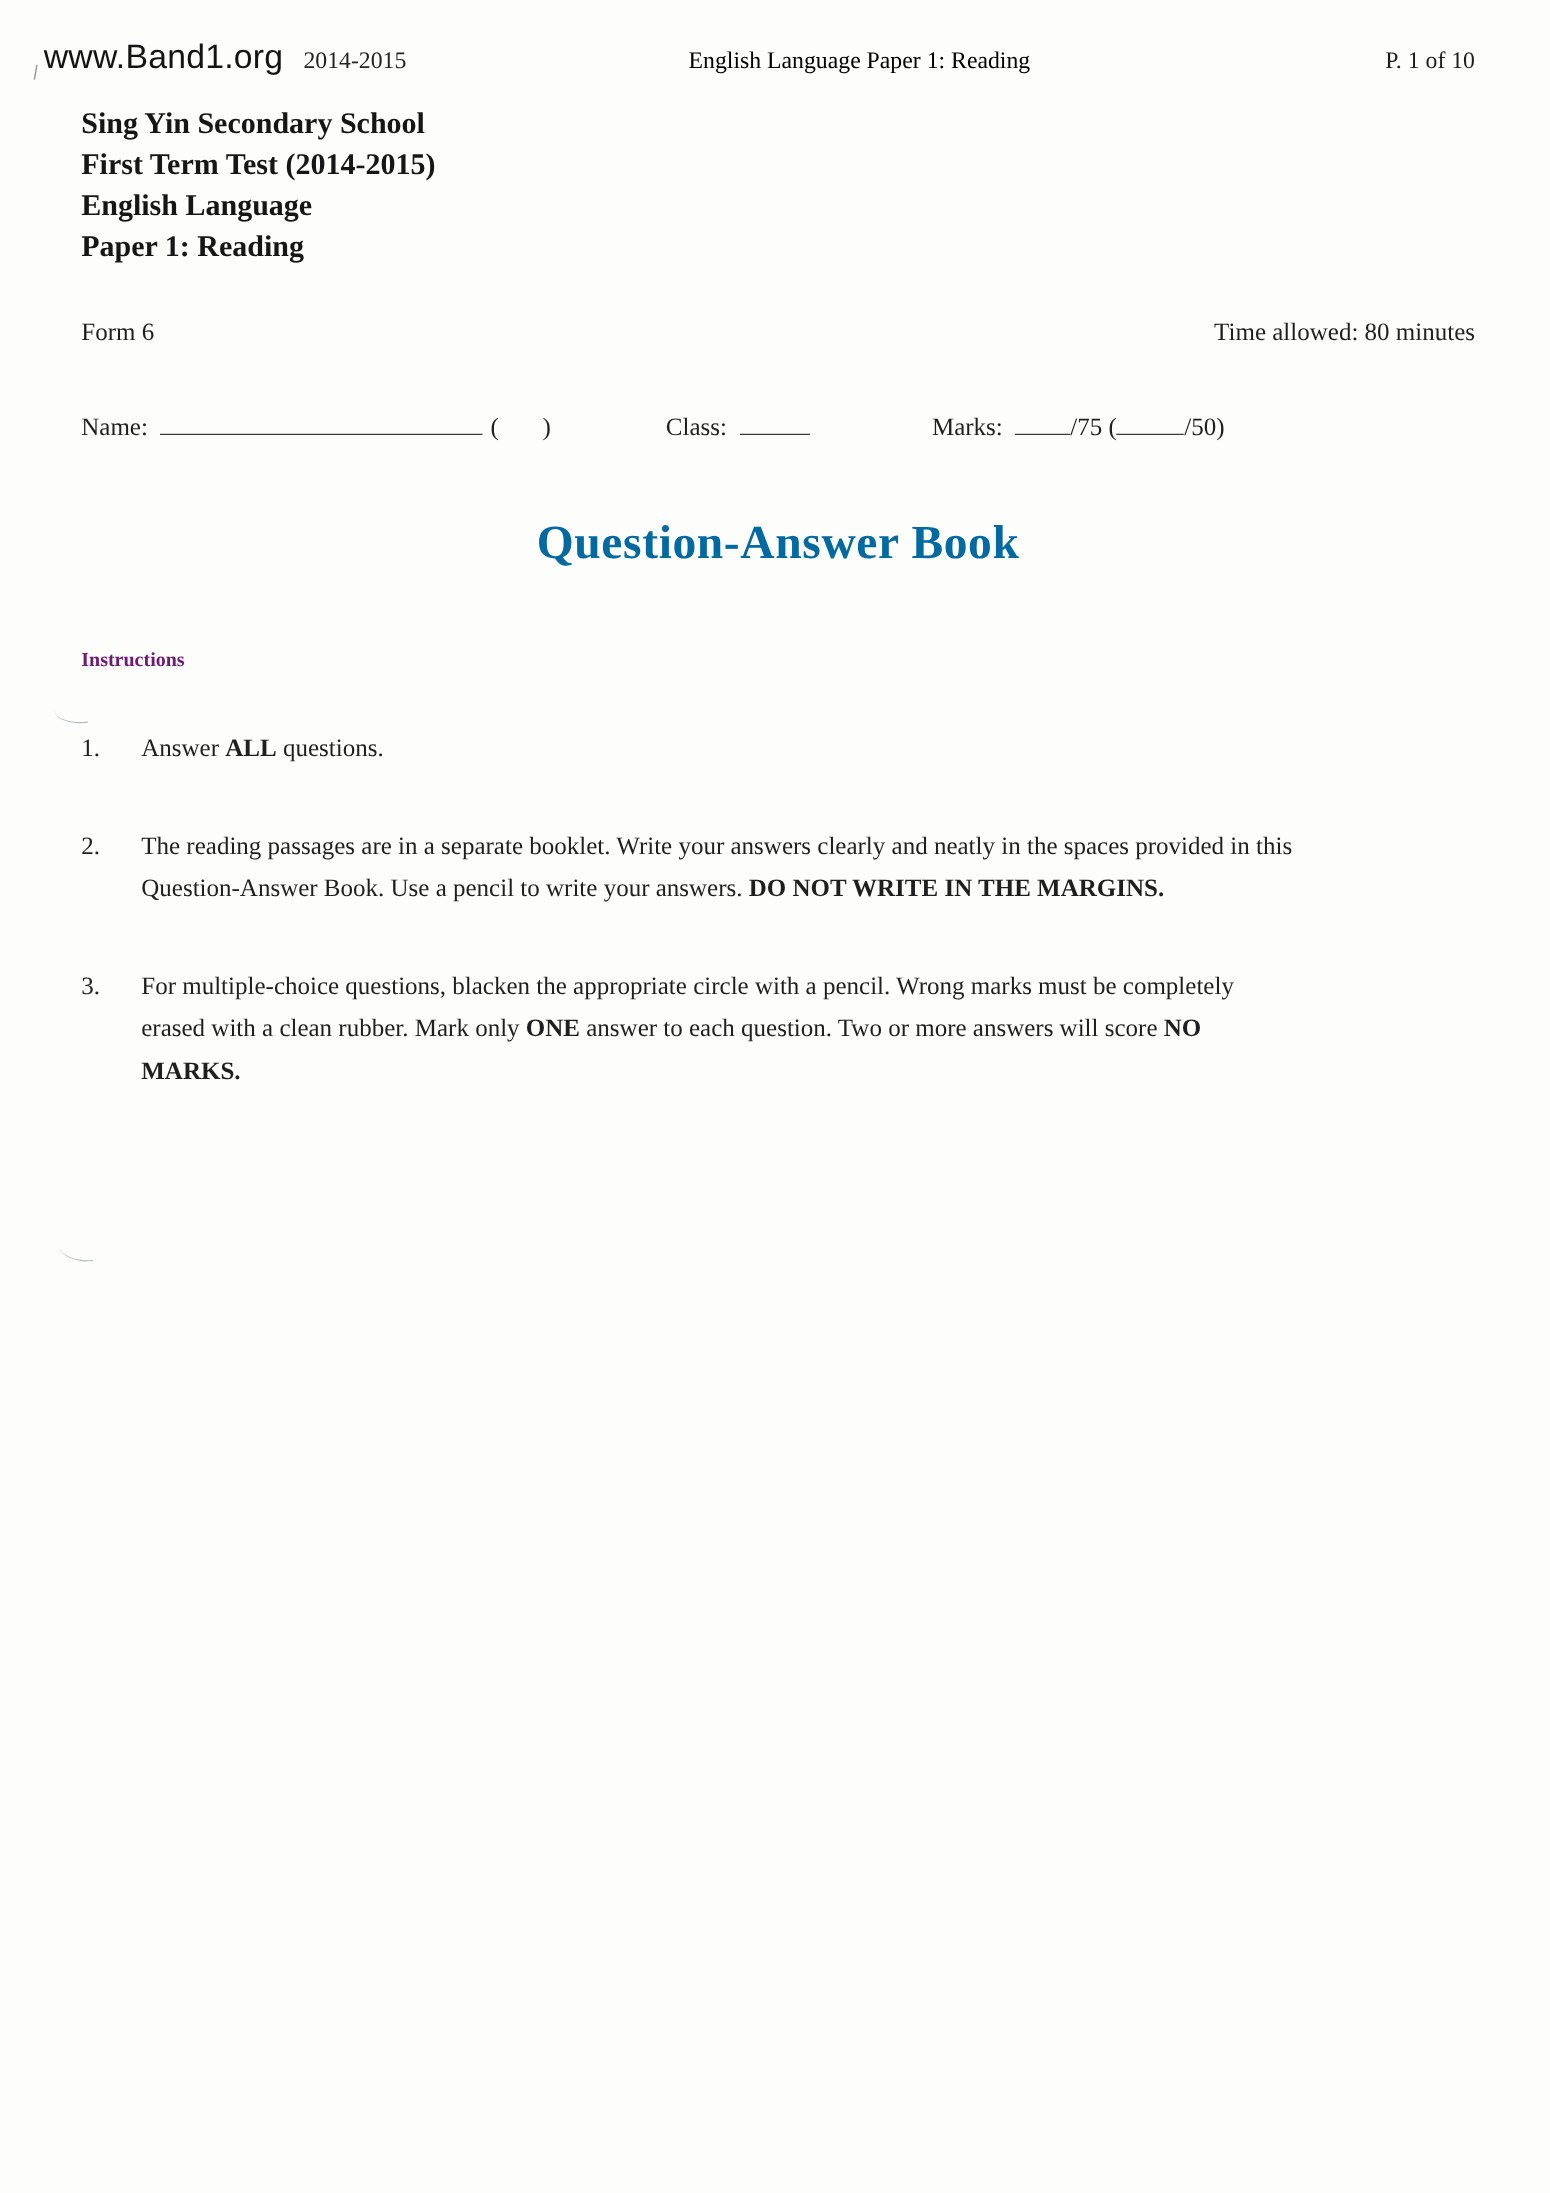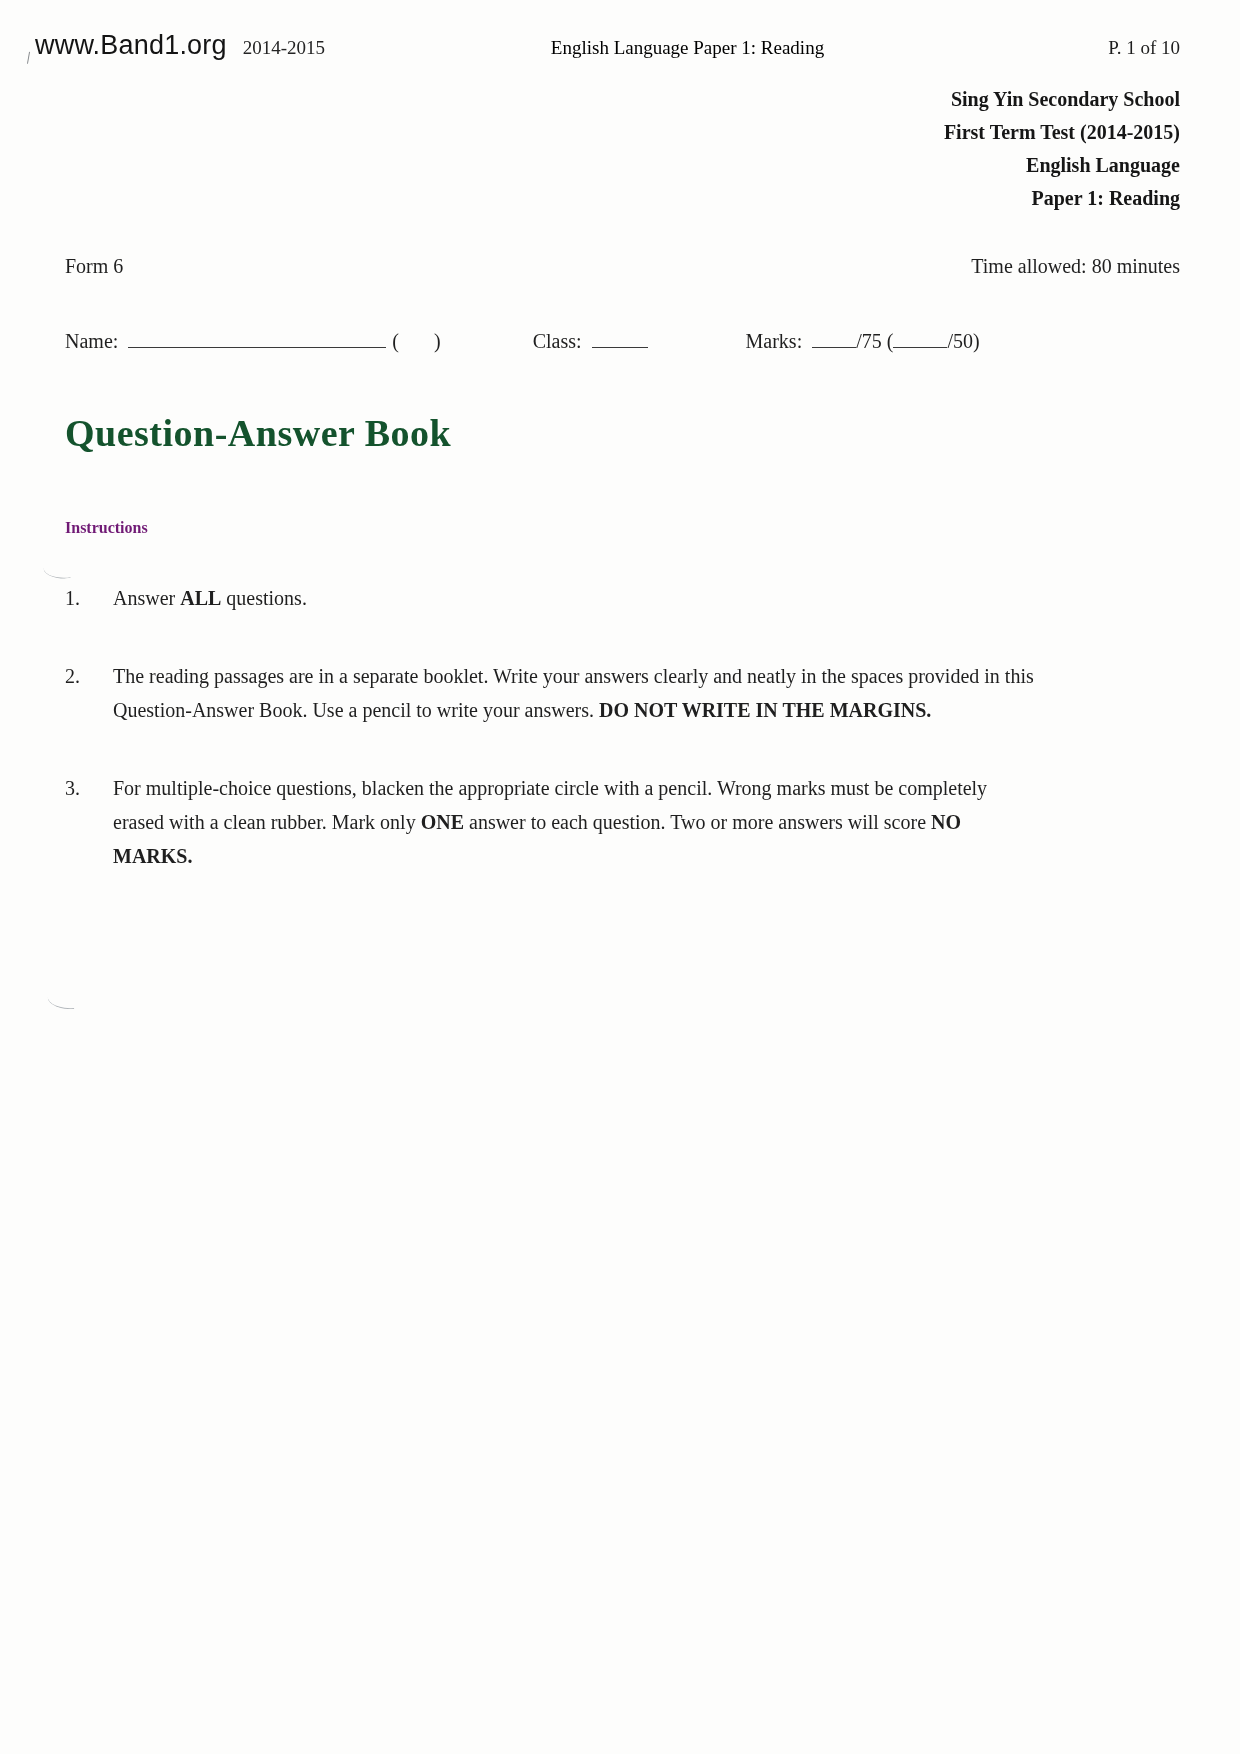--- a/index.html
+++ b/index.html
@@ -41,23 +41,23 @@
   .topbar-right {
     width: 180px;
     text-align: right;
     font-size: 19px;
     color: #1d1d1d;
   }
 
   
   .school-block {
     margin-top: 22px;
-    text-align: right;
+    text-align: left;
     font-weight: bold;
-    font-size: 20px;
+    font-size: 24px;
     line-height: 33px;
     color: #161616;
   }
 
   
   .meta-row {
     margin-top: 40px;
     display: flex;
     justify-content: space-between;
     font-size: 20px;
@@ -82,25 +82,25 @@
   .class-blank  { width: 56px;  margin-left: 10px; }
   .marks-blank1 { width: 44px;  margin-left: 10px; }
   .marks-blank2 { width: 54px; }
   .parens { white-space: pre; margin-left: 6px; }
   .class-label  { margin-left: 92px; }
   .marks-label  { margin-left: 98px; }
 
   
   .big-title {
     margin-top: 58px;
-    text-align: left;
+    text-align: center;
     font-size: 38px;
     font-weight: bold;
     letter-spacing: 0.5px;
-    color: #14532d;
+    color: #0369a1;
   }
 
   
   .instructions-heading {
     margin-top: 64px;
     font-size: 16px;
     font-weight: bold;
     color: #701a75;
   }
   .instructions-list { margin-top: 6px; }

